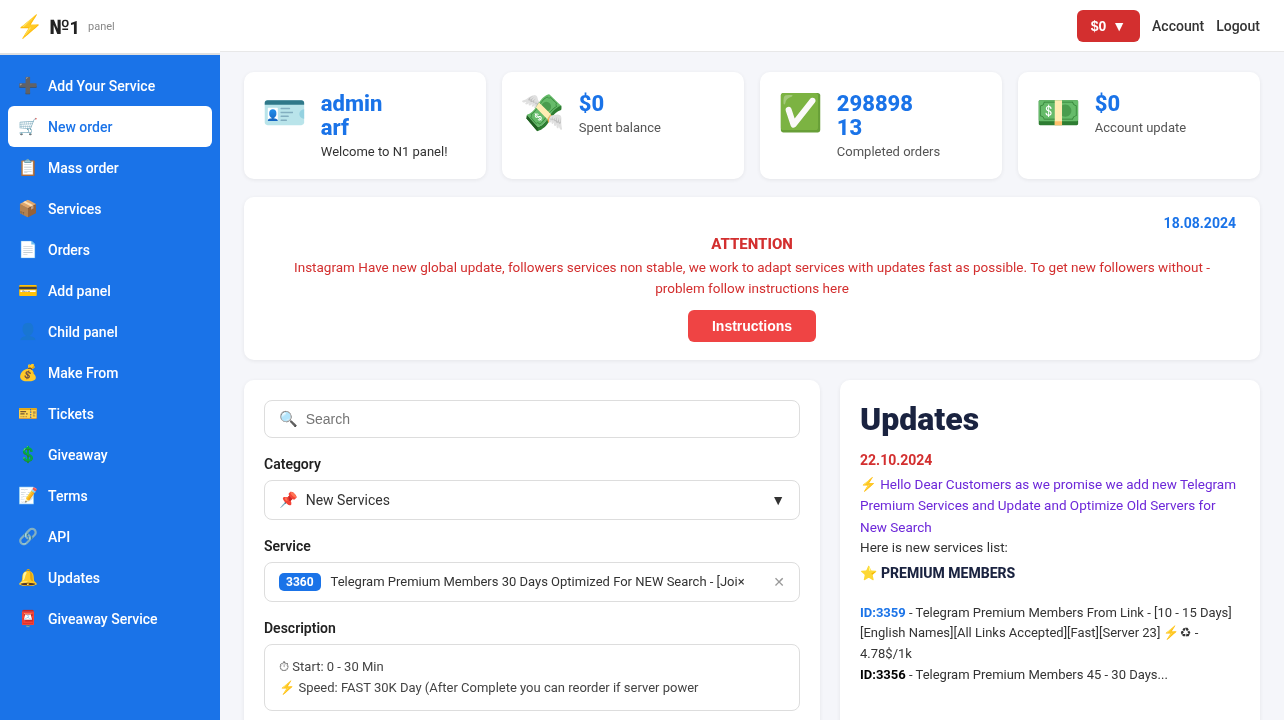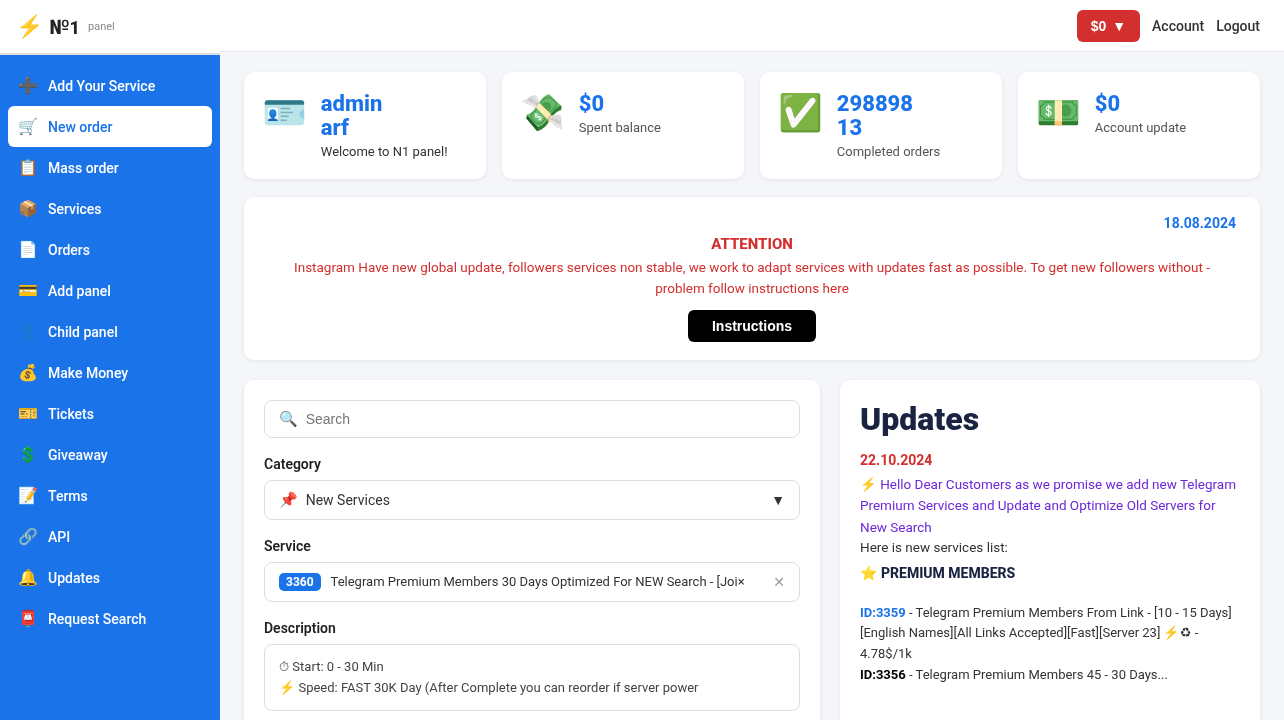--- a/index.html
+++ b/index.html
@@ -120,21 +120,21 @@
       border-radius: 10px;
       padding: 18px 24px;
       text-align: center;
       box-shadow: 0 1px 4px rgba(0,0,0,0.07);
     }
     .alert-date { color: #1a73e8; font-weight: 700; font-size: 14px; text-align: right; }
     .alert-title { color: #d32f2f; font-weight: 800; font-size: 15px; margin: 4px 0; }
     .alert-text { color: #d32f2f; font-size: 13.5px; line-height: 1.5; }
     .instructions-btn {
       margin-top: 12px;
-      background: #000000;
+      background: #ef4444;
       color: #fff;
       border: none;
       border-radius: 6px;
       padding: 8px 24px;
       font-size: 14px;
       font-weight: 600;
       cursor: pointer;
     }
 
     
@@ -267,21 +267,21 @@
       <div class="nav-item">
         <span class="nav-icon">💳</span>
         <span>Add panel</span>
       </div>
       <div class="nav-item">
         <span class="nav-icon">👤</span>
         <span>Child panel</span>
       </div>
       <div class="nav-item">
         <span class="nav-icon">💰</span>
-        <span>Make Money</span>
+        <span>Make From</span>
       </div>
       <div class="nav-item">
         <span class="nav-icon">🎫</span>
         <span>Tickets</span>
       </div>
       <div class="nav-item">
         <span class="nav-icon">💲</span>
         <span>Giveaway</span>
       </div>
       <div class="nav-item">
@@ -291,21 +291,21 @@
       <div class="nav-item">
         <span class="nav-icon">🔗</span>
         <span>API</span>
       </div>
       <div class="nav-item">
         <span class="nav-icon">🔔</span>
         <span>Updates</span>
       </div>
       <div class="nav-item">
         <span class="nav-icon">📮</span>
-        <span>Request Search</span>
+        <span>Giveaway Service</span>
       </div>
     </div>
 </nav>
 
 <div id="main">
 
   <div id="topbar">
     <button class="balance-btn">
       <span>$0</span>
       <span>▼</span>

